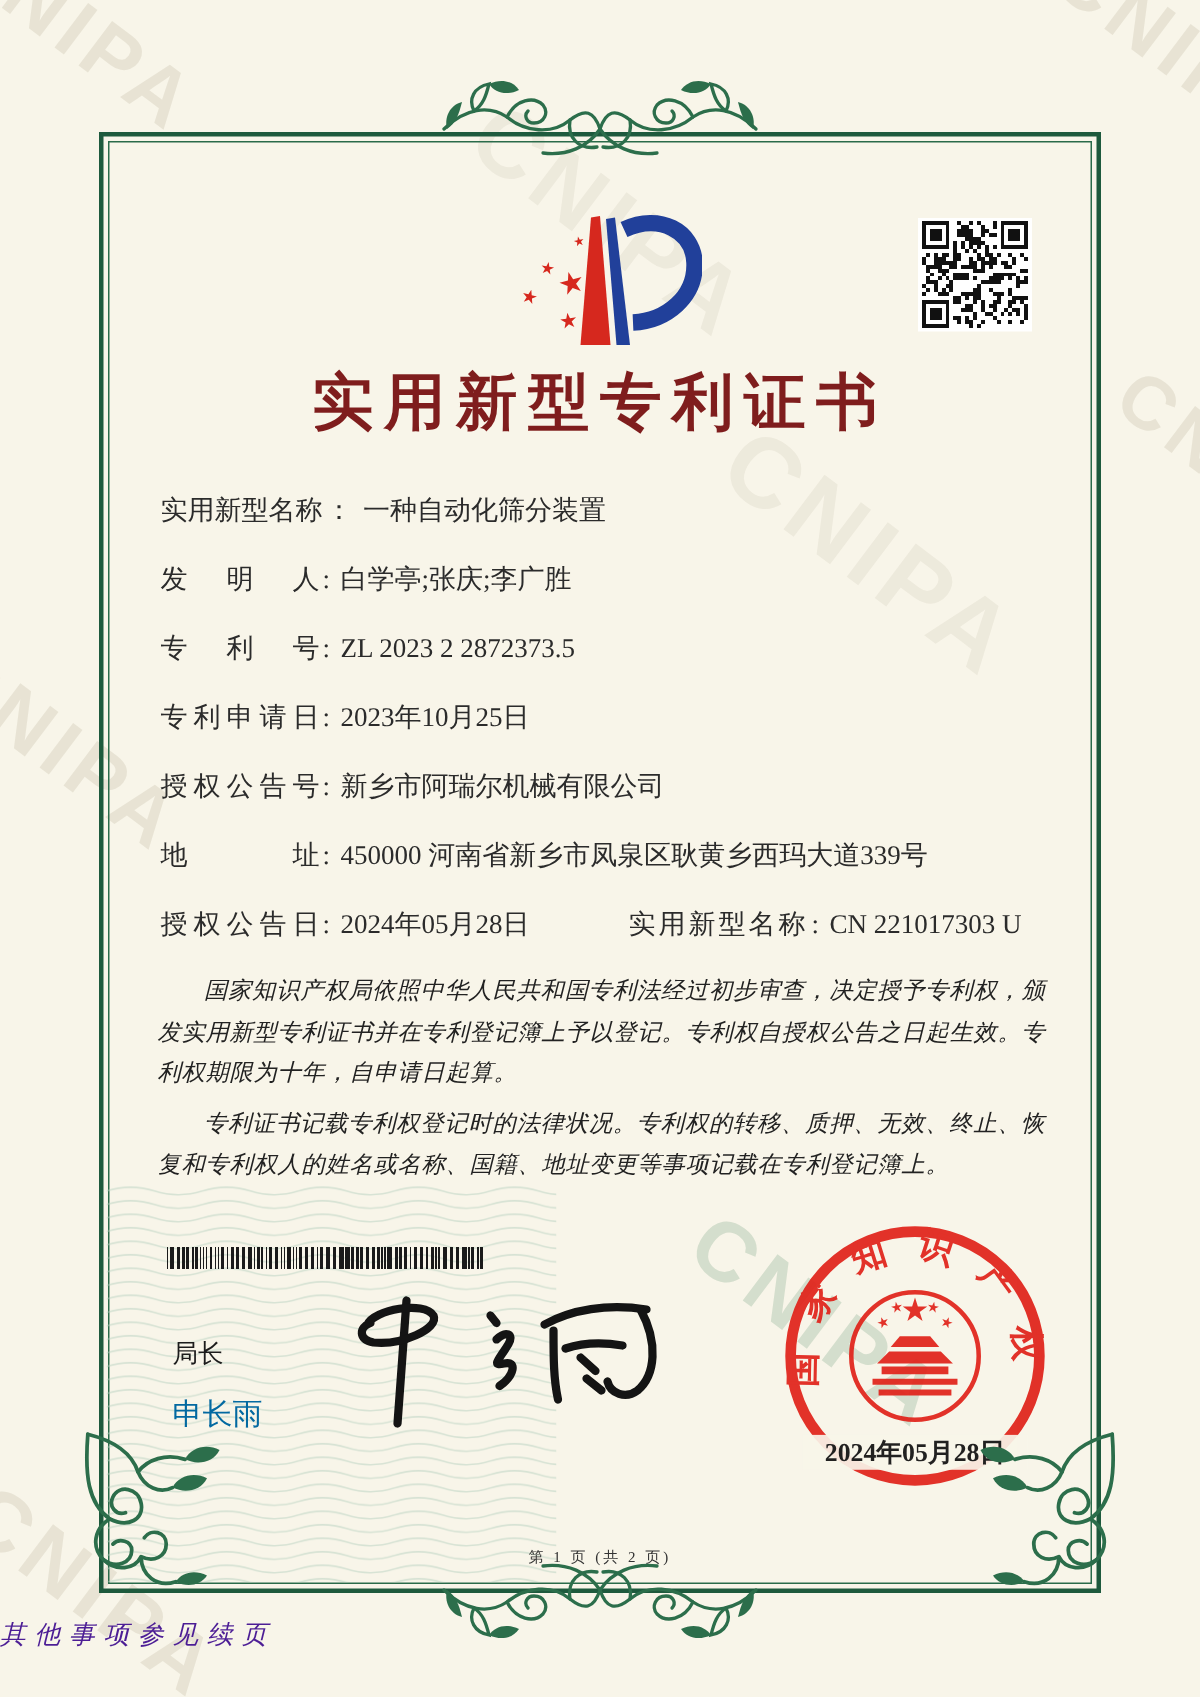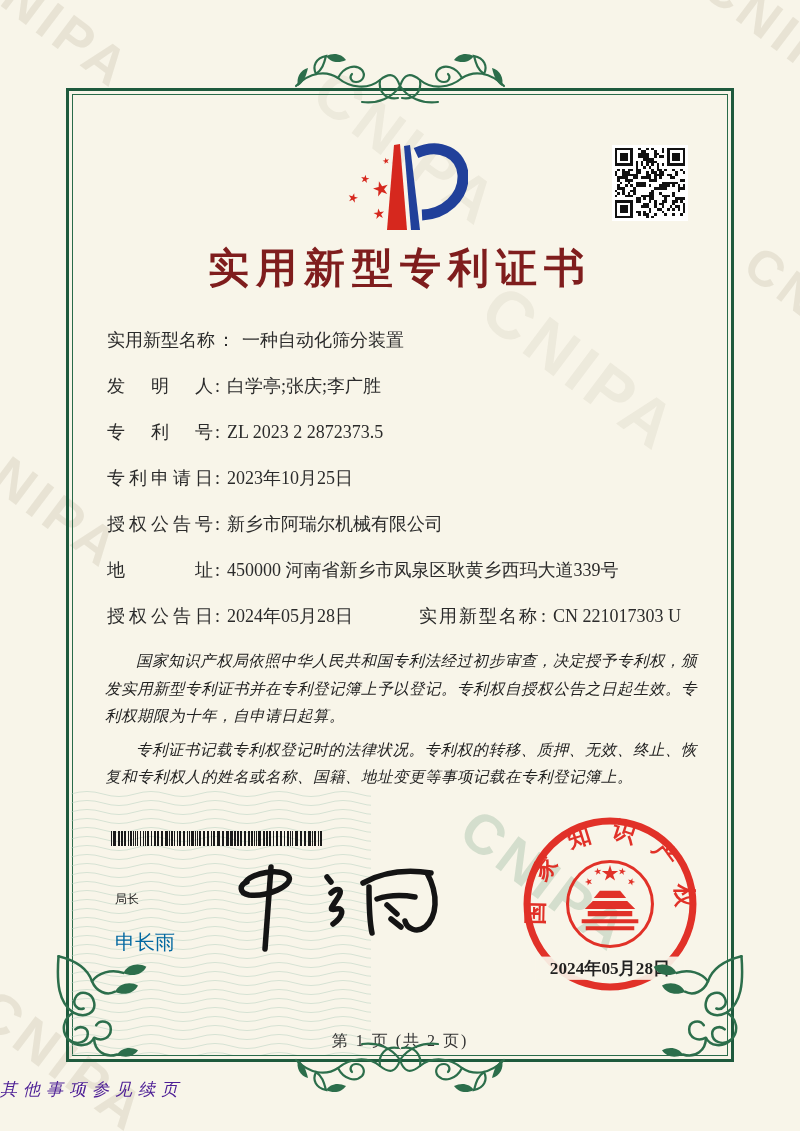--- a/index.html
+++ b/index.html
@@ -44,25 +44,25 @@
   
   .legal{
     position:absolute;left:36px;right:34px;top:556px;
     font-style:italic;font-size:15.5px;line-height:1.78;color:#222;
     text-align:justify;letter-spacing:.5px;
   }
   .legal p{margin:0 0 6px 0;text-indent:2em;}
   
   .waves{position:absolute;left:2px;right:2px;bottom:4px;height:266px;overflow:hidden;}
   .barcode{position:absolute;left:42px;top:740px;width:212px;height:15px;}
-  .sigrole{position:absolute;left:46px;top:800px;font-family:"Liberation Sans","DejaVu Sans",sans-serif;font-size:12px;color:#1c1c1c;}
+  .sigrole{position:absolute;left:46px;top:800px;font-family:"Liberation Sans","DejaVu Sans",sans-serif;font-size:17px;color:#1c1c1c;}
   .signame{position:absolute;left:46px;top:838px;font-family:"Liberation Sans","DejaVu Sans",sans-serif;font-size:20px;color:#0369a1;}
   .sigscript{position:absolute;left:150px;top:762px;width:240px;height:104px;}
   .seal{position:absolute;left:452px;top:724px;width:178px;height:178px;}
-  .pageno{position:absolute;left:0;right:0;top:940px;text-align:center;font-size:16px;letter-spacing:2px;color:#333;}
+  .pageno{position:absolute;left:0;right:0;top:940px;text-align:center;font-size:10px;letter-spacing:2px;color:#333;}
   .contnote{
     position:absolute;left:0;right:0;top:1078px;text-align:left;
     font-style:italic;font-size:17px;letter-spacing:6px;color:#4c1d95;
   }
   .orn{position:absolute;pointer-events:none;}
 </style>
 </head>
 <body>
 
 <svg width="0" height="0" style="position:absolute" aria-hidden="true">

